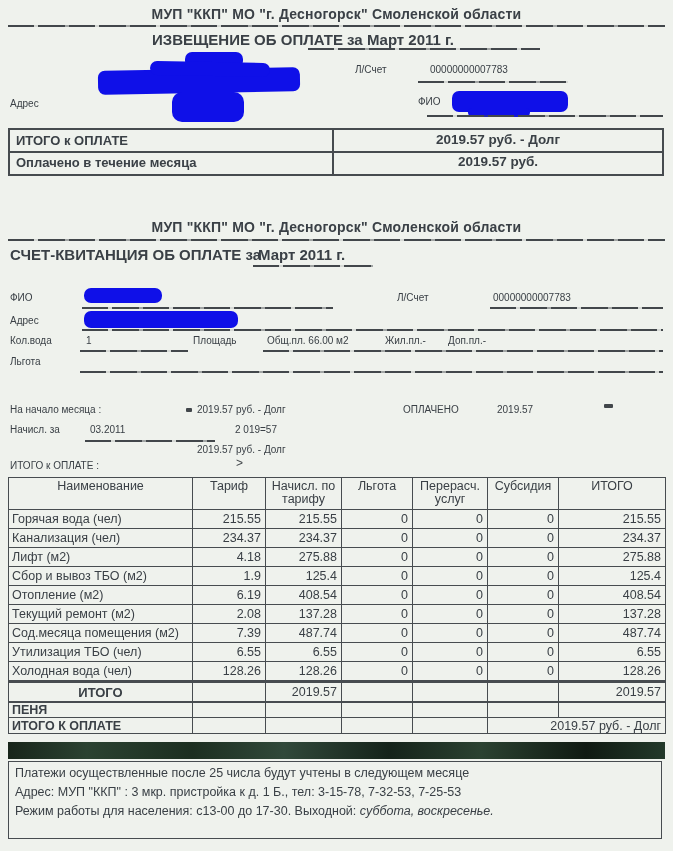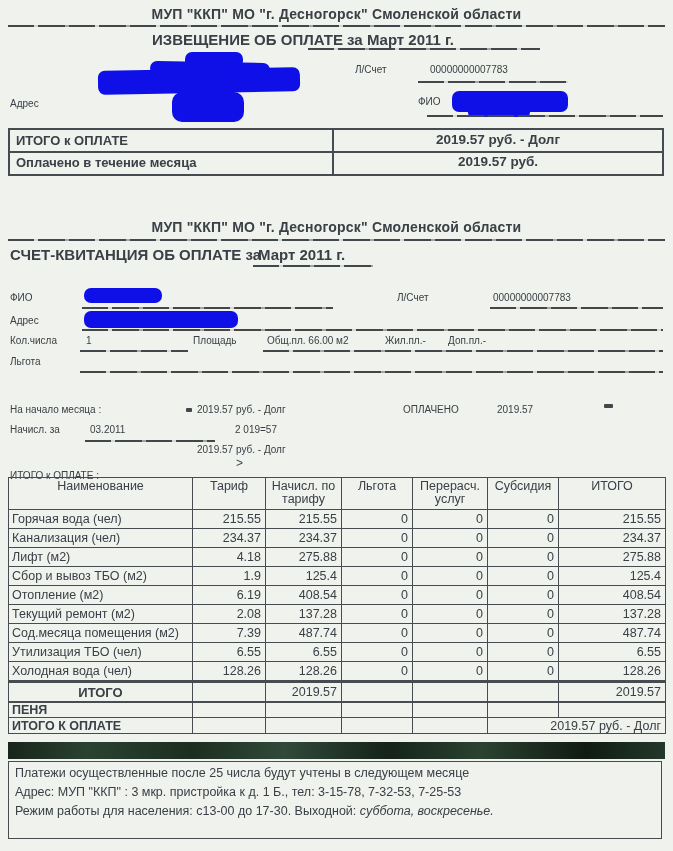--- a/index.html
+++ b/index.html
@@ -94,21 +94,21 @@
   <div class="redact" style="left:84px;top:288px;width:78px;height:15px"></div>
   <div class="abs lbl" style="left:397px;top:292px">Л/Счет</div>
   <div class="abs lbl" style="left:493px;top:292px">00000000007783</div>
   <div class="rule rule-thin" style="left:82px;top:307px;width:251px"></div>
   <div class="rule rule-thin" style="left:490px;top:307px;width:173px"></div>
 
   <div class="abs lbl" style="left:10px;top:315px">Адрес</div>
   <div class="redact" style="left:84px;top:311px;width:154px;height:17px"></div>
   <div class="rule rule-thin" style="left:82px;top:329px;width:581px"></div>
 
-  <div class="abs lbl" style="left:10px;top:335px">Кол.числа</div>
+  <div class="abs lbl" style="left:10px;top:335px">Кол.вода</div>
   <div class="abs lbl" style="left:86px;top:335px">1</div>
   <div class="rule rule-thin" style="left:80px;top:350px;width:108px"></div>
   <div class="abs lbl" style="left:193px;top:335px">Площадь</div>
   <div class="abs lbl" style="left:267px;top:335px">Общ.пл. 66.00 м2</div>
   <div class="abs lbl" style="left:385px;top:335px">Жил.пл.-</div>
   <div class="abs lbl" style="left:448px;top:335px">Доп.пл.-</div>
   <div class="rule rule-thin" style="left:263px;top:350px;width:400px"></div>
 
   <div class="abs lbl" style="left:10px;top:356px">Льгота</div>
   <div class="rule rule-thin" style="left:80px;top:371px;width:583px"></div>
@@ -118,21 +118,21 @@
   <div class="abs lbl" style="left:403px;top:404px">ОПЛАЧЕНО</div>
   <div class="abs lbl" style="left:497px;top:404px">2019.57</div>
   <div class="speck" style="left:186px;top:408px;width:6px;height:4px"></div>
   <div class="speck" style="left:604px;top:404px;width:9px;height:4px"></div>
 
   <div class="abs lbl" style="left:10px;top:424px">Начисл. за</div>
   <div class="abs lbl" style="left:90px;top:424px">03.2011</div>
   <div class="rule rule-thin" style="left:85px;top:440px;width:130px"></div>
   <div class="abs lbl" style="left:235px;top:424px">2 019=57</div>
 
-  <div class="abs lbl" style="left:10px;top:470px">ИТОГО к ОПЛАТЕ  :</div>
+  <div class="abs lbl" style="left:10px;top:460px">ИТОГО к ОПЛАТЕ  :</div>
   <div class="abs lbl" style="left:197px;top:444px">2019.57 руб. - Долг</div>
   <div class="chev" style="left:236px;top:456px">&gt;</div>
 
   <table class="charges">
     <colgroup>
       <col style="width:184px">
         <col style="width:73px">
         <col style="width:76px">
       <col style="width:71px">
         <col style="width:75px">

